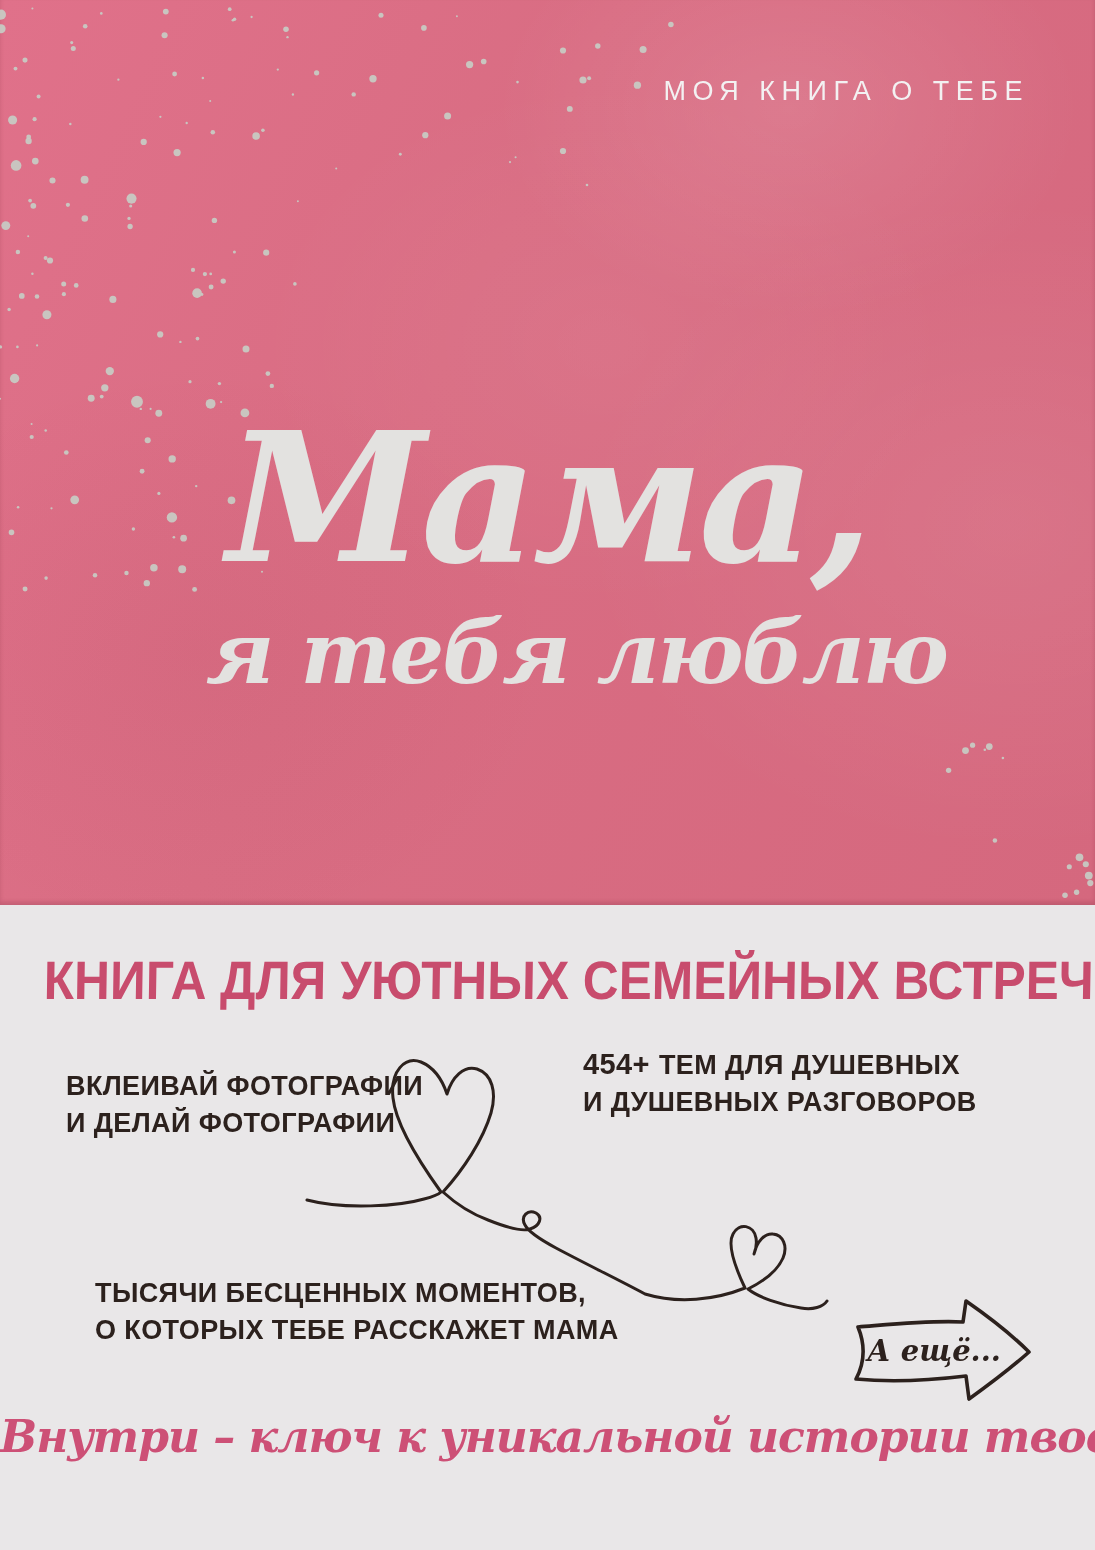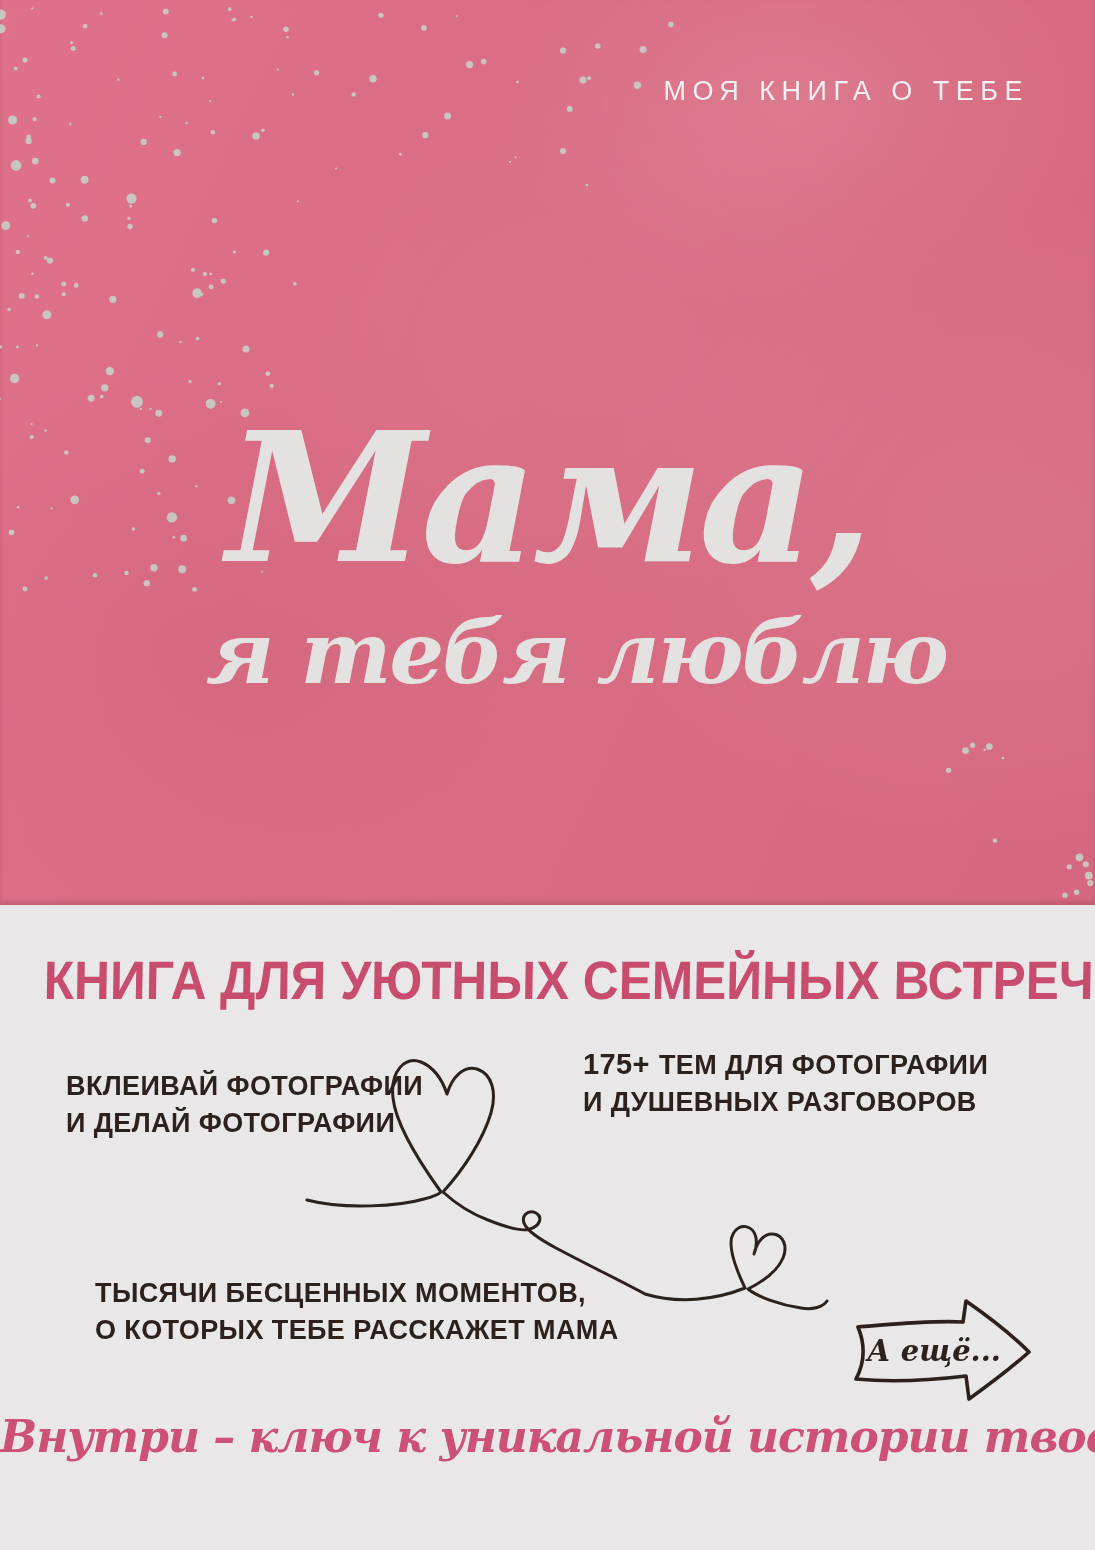--- a/index.html
+++ b/index.html
@@ -297,21 +297,21 @@
         C 933 475 896 478 856 474
         C 865 457 865 439 858 422 Z"></path>
     </svg>
 
     <div class="feature f1">
       <div>ВКЛЕИВАЙ ФОТОГРАФИИ</div>
       <div>И ДЕЛАЙ ФОТОГРАФИИ</div>
     </div>
 
     <div class="feature f2">
-      <div><span class="num">175+</span><span>ТЕМ ДЛЯ ФОТОГРАФИИ</span></div>
+      <div><span class="num">454+</span><span>ТЕМ ДЛЯ ДУШЕВНЫХ</span></div>
       <div>И ДУШЕВНЫХ РАЗГОВОРОВ</div>
     </div>
 
 
     <div class="feature f4">
       <div>ТЫСЯЧИ БЕСЦЕННЫХ МОМЕНТОВ,</div>
       <div>О КОТОРЫХ ТЕБЕ РАССКАЖЕТ МАМА</div>
     </div>
 
     <div class="arrow-label">А ещё...</div>

